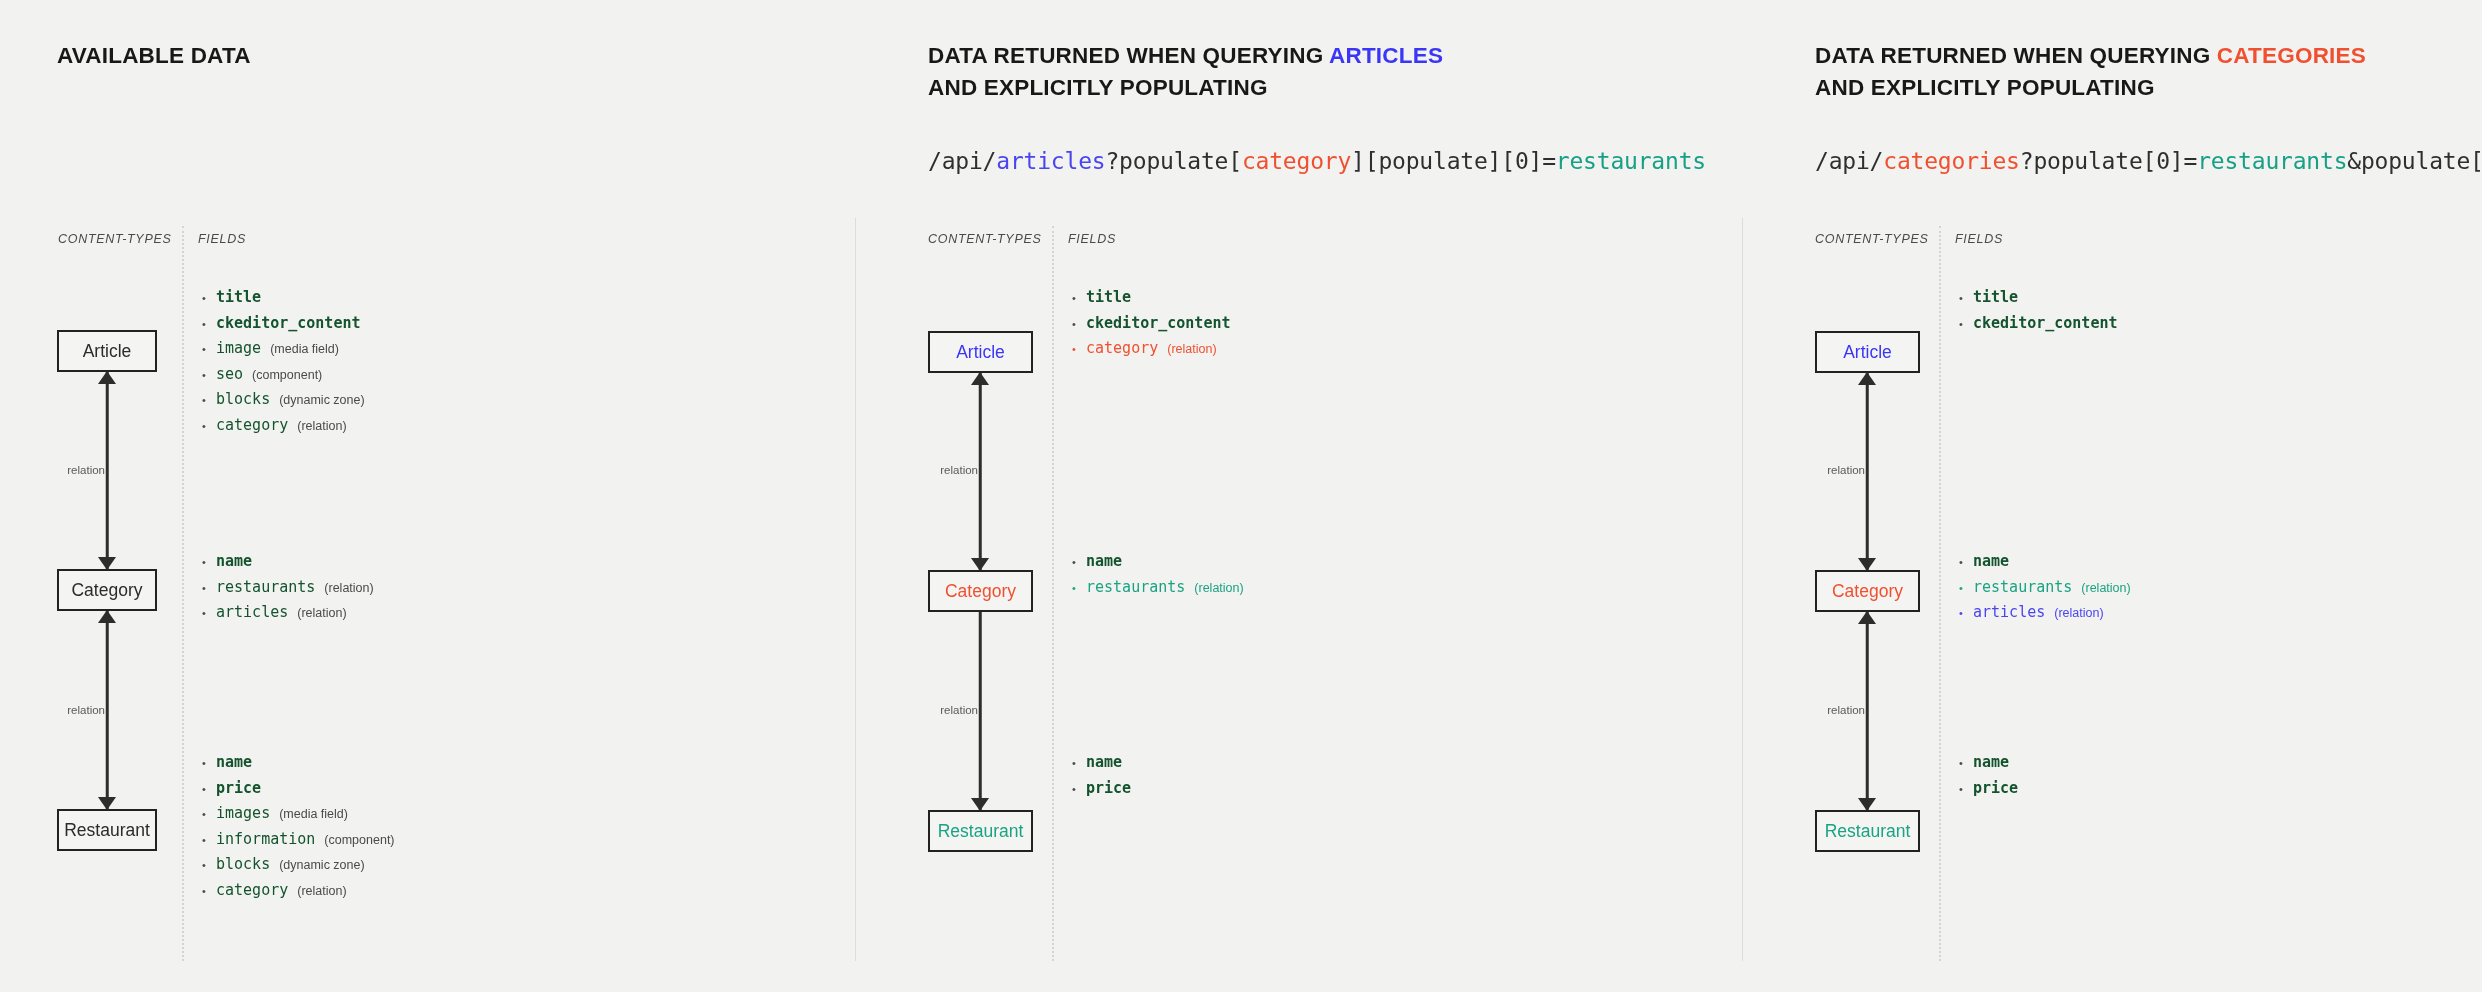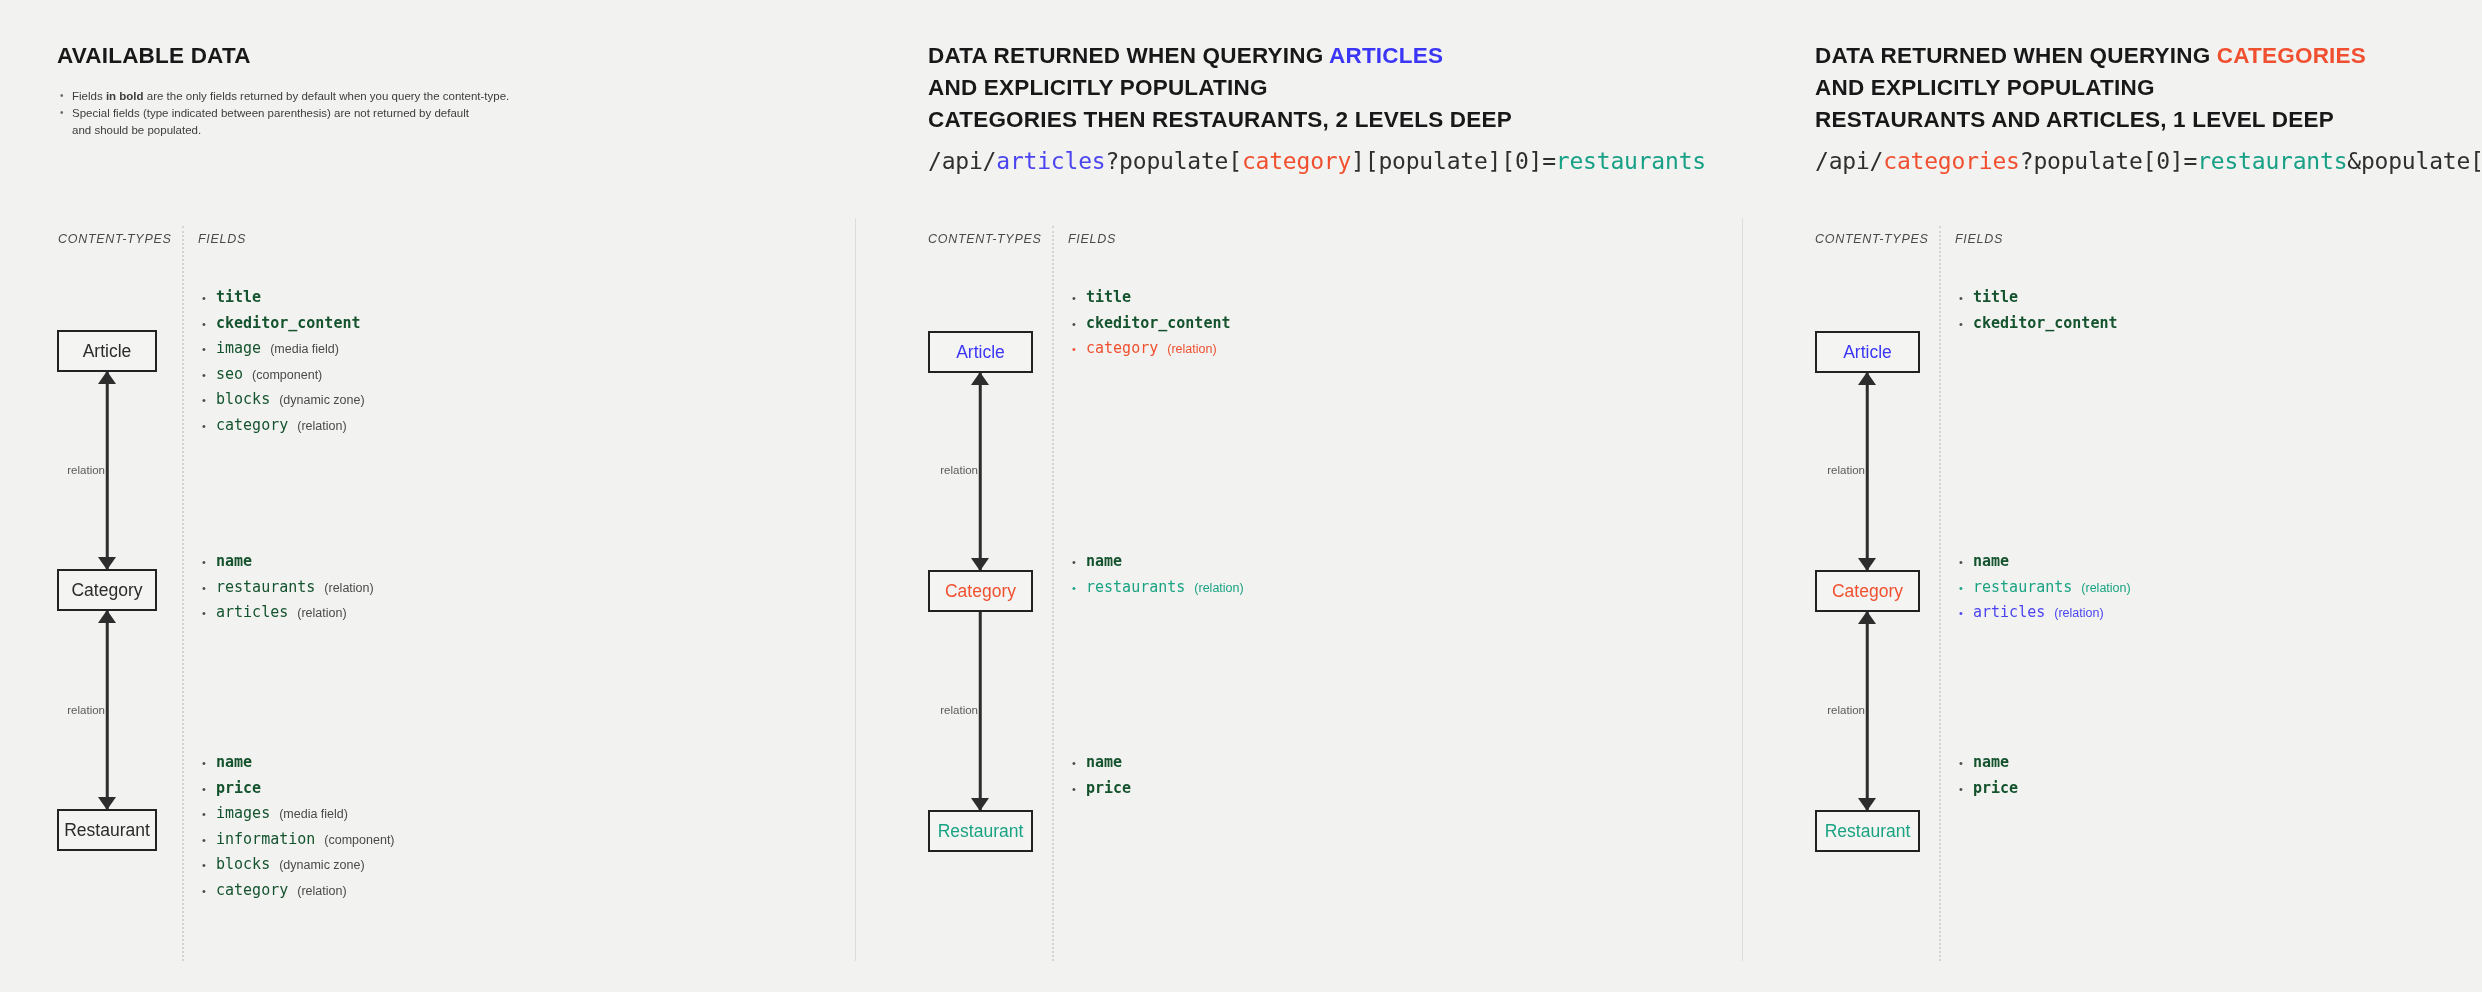--- a/index.html
+++ b/index.html
@@ -145,26 +145,20 @@
 <body>
 
 <div class="canvas">
 
   <div class="col-sep sep-a"></div>
   <div class="col-sep sep-b"></div>
 
   <div class="col col-1">
     <div class="heading" style="left:57px;top:40px;">AVAILABLE DATA</div>
 
-    <div class="sub-list" style="left:58px;top:88px;width:560px;">
-      <ul>
-        <li>Fields <b>in bold</b> are the only fields returned by default when you query the content-type.</li>
-        <li>Special fields (type indicated between parenthesis) are not returned by default<br>and should be populated.</li>
-      </ul>
-    </div>
 
     <div class="colhead" style="left:58px;top:232px;">CONTENT-TYPES</div>
     <div class="colhead" style="left:198px;top:232px;">FIELDS</div>
     <div class="dotted-sep" style="left:182px;"></div>
 
     <div class="node" style="left:57px;top:330px;width:100px;height:42px;">Article</div>
     <div class="node" style="left:57px;top:569px;width:100px;height:42px;">Category</div>
     <div class="node" style="left:57px;top:809px;width:100px;height:42px;">Restaurant</div>
 
     <div class="arrow" style="left:92px;top:372px;width:30px;height:197px;">
@@ -257,21 +251,20 @@
           <span class="ftype">(relation)</span>
         </div>
       </div>
   </div>
 
   <div class="col col-2">
     <div class="heading" style="left:73px;top:40px;">
       <span>DATA RETURNED WHEN QUERYING </span><span class="h-accent-blue">ARTICLES</span>
     </div>
     <div class="heading" style="left:73px;top:72px;">AND EXPLICITLY POPULATING</div>
-    <div class="heading" style="left:73px;top:104px;">CATEGORIES THEN RESTAURANTS, 2 LEVELS DEEP</div>
 
     <div class="query" style="left:73px;top:148px;"><span>/api/</span><span class="q-blue">articles</span><span>?populate[</span><span class="q-red">category</span><span>][populate][0]=</span><span class="q-green">restaurants</span></div>
 
     <div class="colhead" style="left:73px;top:232px;">CONTENT-TYPES</div>
     <div class="colhead" style="left:213px;top:232px;">FIELDS</div>
     <div class="dotted-sep" style="left:197px;"></div>
 
     <div class="node blue" style="left:73px;top:331px;width:105px;height:42px;">Article</div>
     <div class="node red" style="left:73px;top:570px;width:105px;height:42px;">Category</div>
     <div class="node green" style="left:73px;top:810px;width:105px;height:42px;">Restaurant</div>
@@ -325,21 +318,20 @@
           <span class="fname">price</span>
         </div>
       </div>
   </div>
 
   <div class="col col-3">
     <div class="heading" style="left:73px;top:40px;">
       <span>DATA RETURNED WHEN QUERYING </span><span class="h-accent-red">CATEGORIES</span>
     </div>
     <div class="heading" style="left:73px;top:72px;">AND EXPLICITLY POPULATING</div>
-    <div class="heading" style="left:73px;top:104px;">RESTAURANTS AND ARTICLES, 1 LEVEL DEEP</div>
 
     <div class="query" style="left:73px;top:148px;"><span>/api/</span><span class="q-red">categories</span><span>?populate[0]=</span><span class="q-green">restaurants</span><span>&amp;populate[1]=</span></div>
 
     <div class="colhead" style="left:73px;top:232px;">CONTENT-TYPES</div>
     <div class="colhead" style="left:213px;top:232px;">FIELDS</div>
     <div class="dotted-sep" style="left:197px;"></div>
 
     <div class="node blue" style="left:73px;top:331px;width:105px;height:42px;">Article</div>
     <div class="node red" style="left:73px;top:570px;width:105px;height:42px;">Category</div>
     <div class="node green" style="left:73px;top:810px;width:105px;height:42px;">Restaurant</div>

